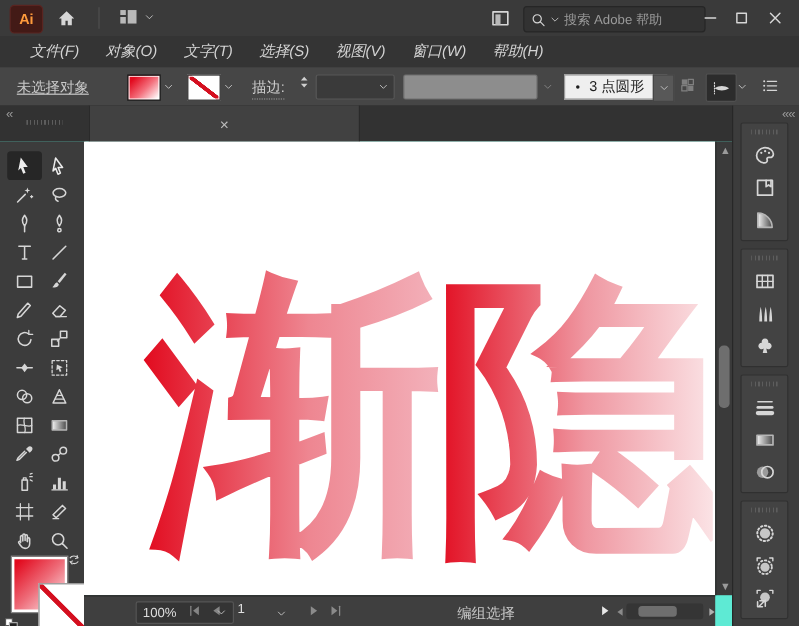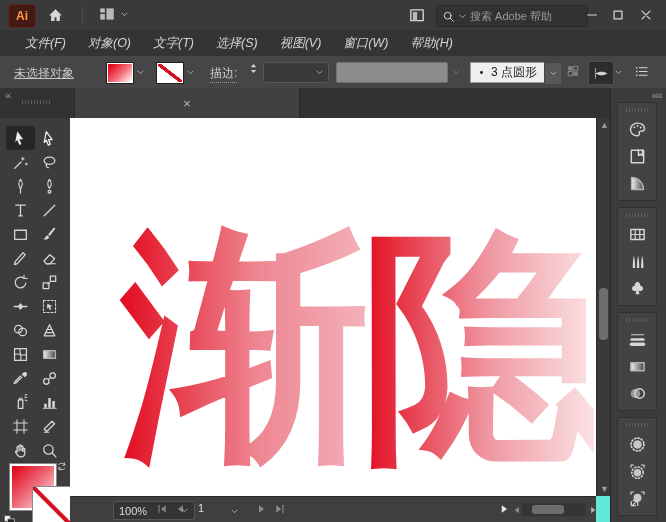--- a/index.html
+++ b/index.html
@@ -694,20 +694,21 @@
         <svg width="12" height="12" viewBox="0 0 16 16" fill="none" stroke="#d6d6d6" stroke-width="1.2" stroke-linecap="round" stroke-linejoin="round">
           <path d="M4 3l7 5-7 5z" fill="#d6d6d6" stroke="none"></path>
         </svg>
       </span>
     <span id="nav-last" class="nav-ico abs">
         <svg width="12" height="12" viewBox="0 0 16 16" fill="none" stroke="#d6d6d6" stroke-width="1.2" stroke-linecap="round" stroke-linejoin="round">
           <path d="M12 3v10" stroke-width="1.4"></path>
           <path d="M3 3l6.5 5L3 13z" fill="#d6d6d6" stroke="none"></path>
         </svg>
       </span>
+    <span id="status-text" class="abs">编组选择</span>
     <span id="status-expand" class="abs">
         <svg width="12" height="12" viewBox="0 0 16 16" fill="none" stroke="#d6d6d6" stroke-width="1.2" stroke-linecap="round" stroke-linejoin="round">
           <path d="M5 3l7 5-7 5z" fill="#e8e8e8" stroke="none"></path>
         </svg>
       </span>
     <span id="h-left" class="abs">
         <svg width="10" height="10" viewBox="0 0 16 16" fill="none" stroke="#d6d6d6" stroke-width="1.2" stroke-linecap="round" stroke-linejoin="round">
           <path d="M11 3 4 8l7 5z" fill="#bdbdbd" stroke="none"></path>
         </svg>
       </span>

